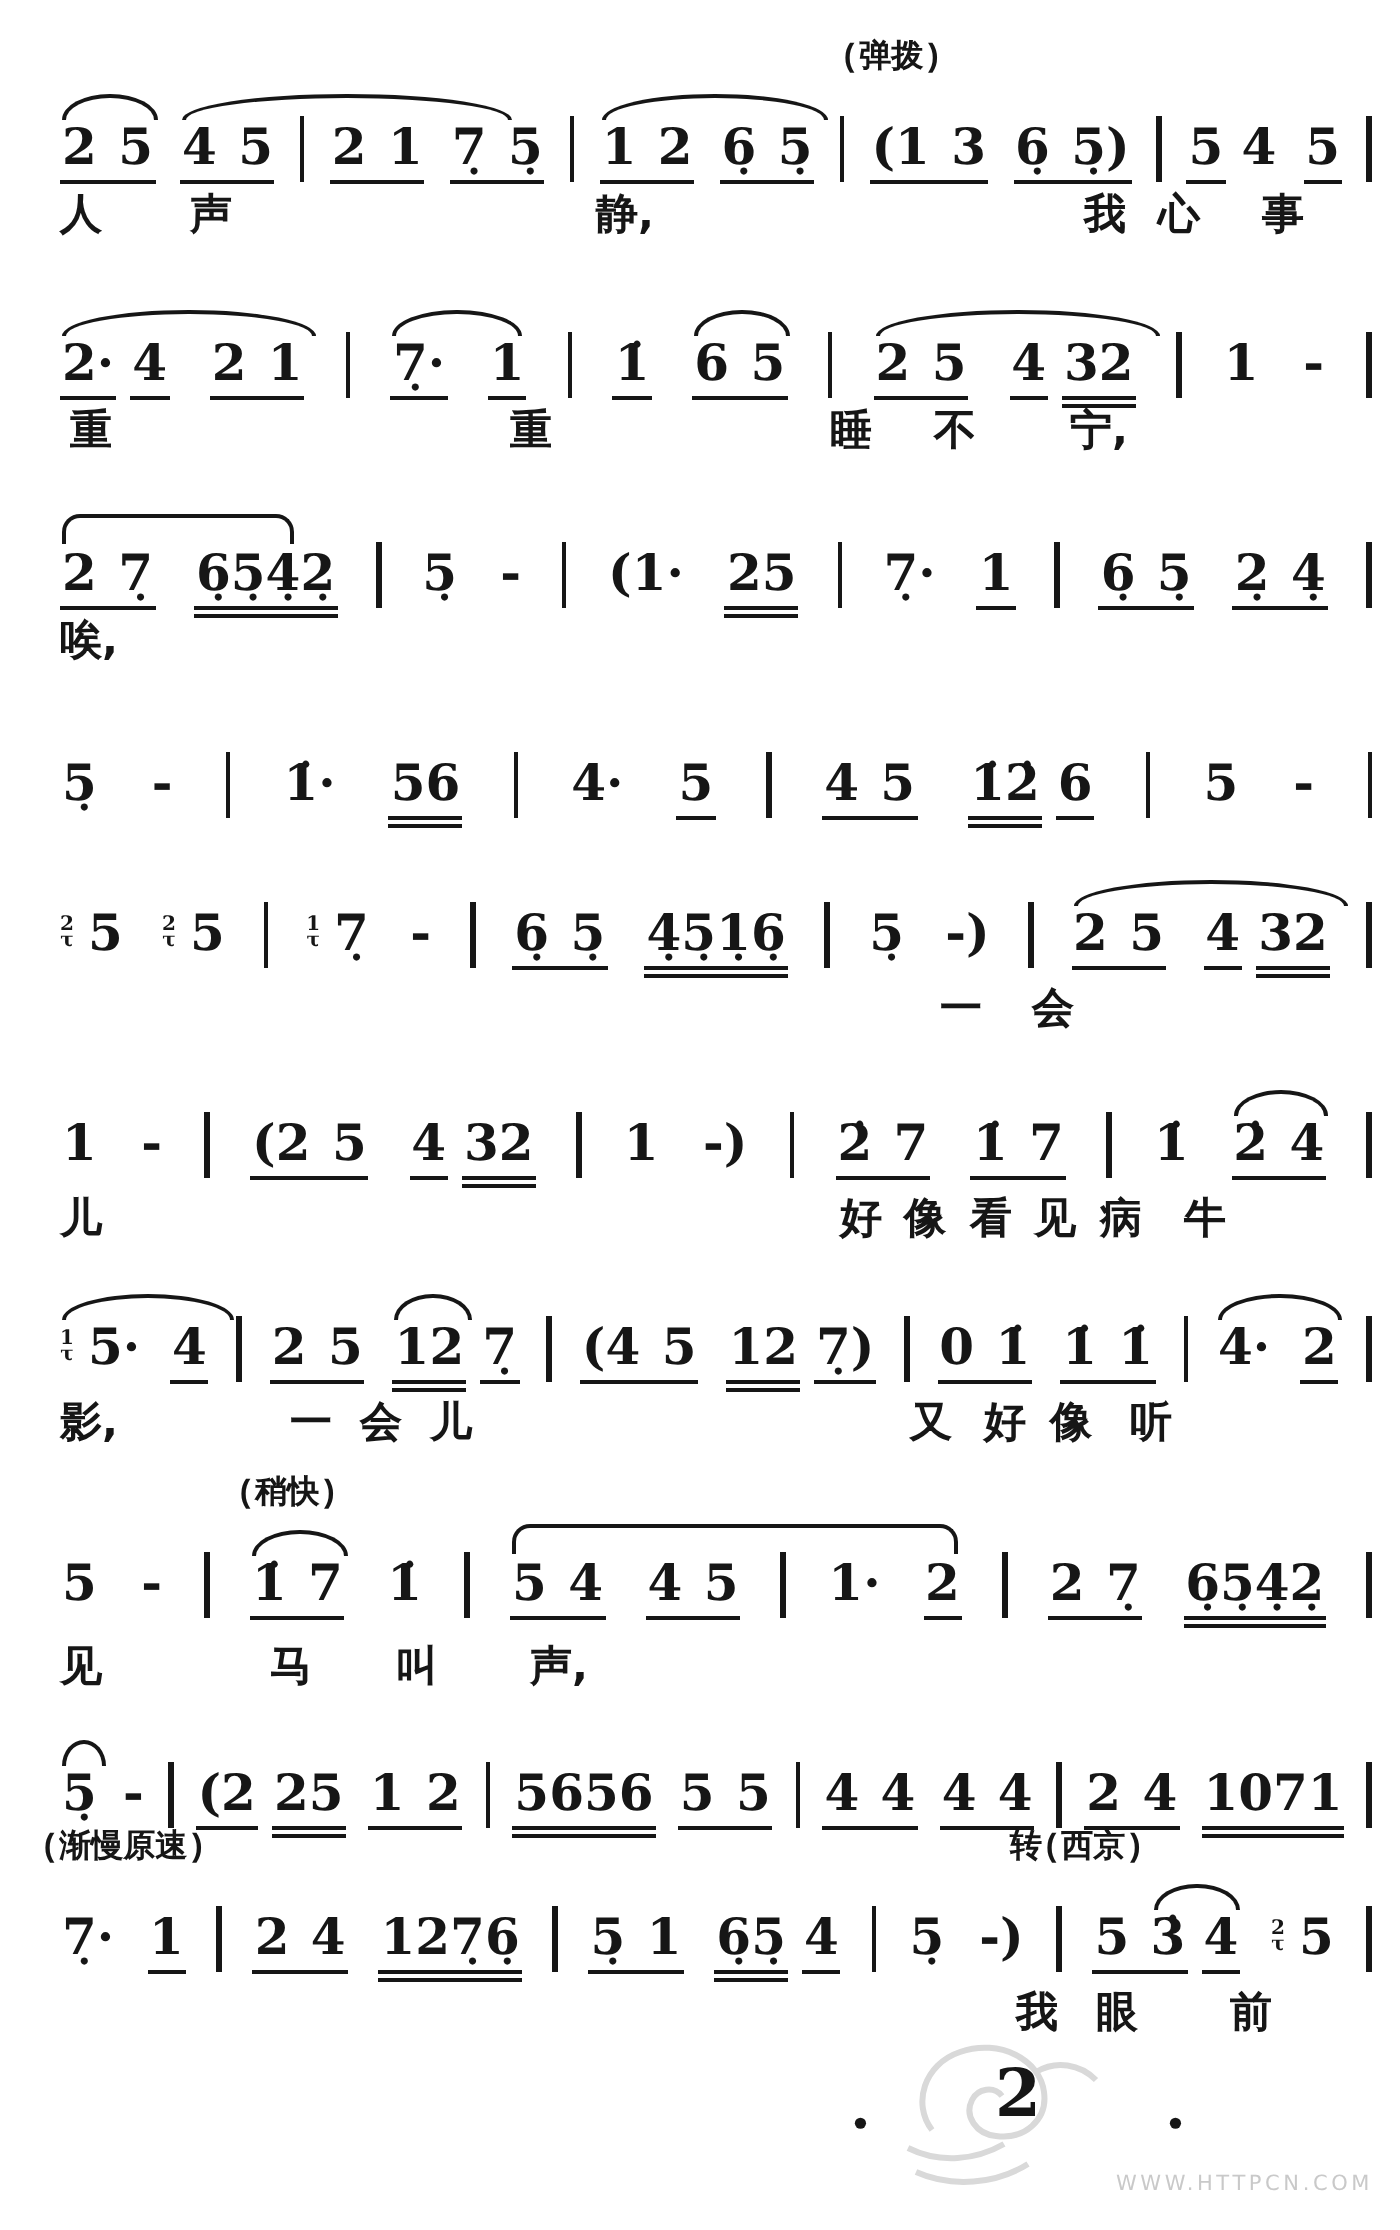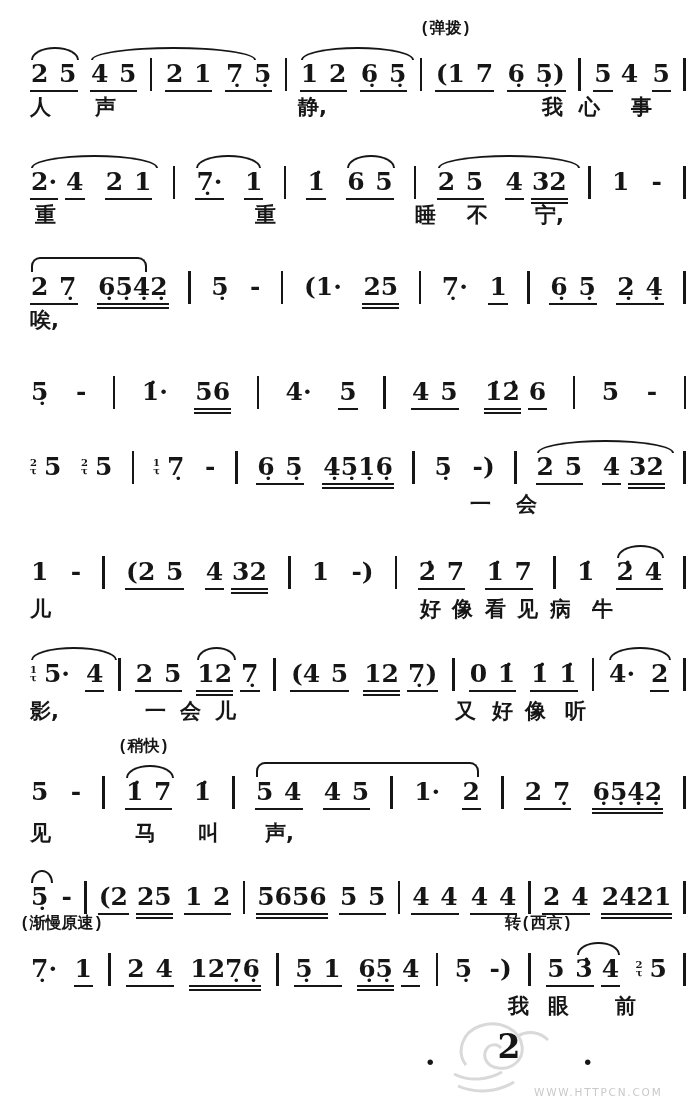--- a/index.html
+++ b/index.html
@@ -39,21 +39,21 @@
     font-size:16px;white-space:nowrap;
   }
   .ann.above{top:-32px;}
   .watermark{position:absolute;left:448px;top:1010px;width:250px;height:92px;color:#d7d7d7;}
   .watermark svg{position:absolute;left:0;top:0;}
   .wm-name{
     position:absolute;left:82px;top:30px;font-size:43px;font-weight:700;
     font-family:"DejaVu Sans",sans-serif;color:#dcdcdc;letter-spacing:2px;white-space:nowrap;
   }
   .wm-url{
-    position:absolute;left:86px;top:76px;font-size:10.5px;letter-spacing:1.8px;
+    position:absolute;left:110px;top:76px;font-size:10.5px;letter-spacing:1.8px;
     font-family:"DejaVu Sans",sans-serif;color:#c9c9c9;white-space:nowrap;
   }
   .pageno{
     position:absolute;left:425px;top:1030px;width:168px;display:flex;
     justify-content:space-between;align-items:flex-end;font-weight:700;
     font-family:"DejaVu Serif",serif;
   }
   .pgnum{font-size:33px;line-height:1;}
   .pgdot{font-size:30px;line-height:0.55;}
 </style>
@@ -97,21 +97,21 @@
         </span>
         <span class="bar"></span>
         <span class="grp slur" style="--sw: 230%;">
           <span class="seg u1">1 2</span>
         </span>
         <span class="grp">
           <span class="seg u1">6̣ 5̣</span>
         </span>
         <span class="bar"></span>
         <span class="grp">
-          <span class="seg u1">(1 7</span>
+          <span class="seg u1">(1 3</span>
         </span>
         <span class="grp">
           <span class="seg u1">6̣ 5̣)</span>
         </span>
         <span class="bar"></span>
         <span class="grp">
           <span class="seg u1">5</span>
           <span class="seg u0">4</span>
         </span>
         <span class="grp">
@@ -479,21 +479,21 @@
           <span class="seg u1">4 4</span>
         </span>
         <span class="grp">
           <span class="seg u1">4 4</span>
         </span>
         <span class="bar"></span>
         <span class="grp">
           <span class="seg u1">2 4</span>
         </span>
         <span class="grp">
-          <span class="seg u2">2421</span>
+          <span class="seg u2">1071</span>
         </span>
         <span class="bar"></span>
       </div>
     </div>
     <div class="line" style="top: 945px;">
       <div class="notes">
         <span class="grp">
           <span class="seg u0">7̣·</span>
         </span>
         <span class="grp">

